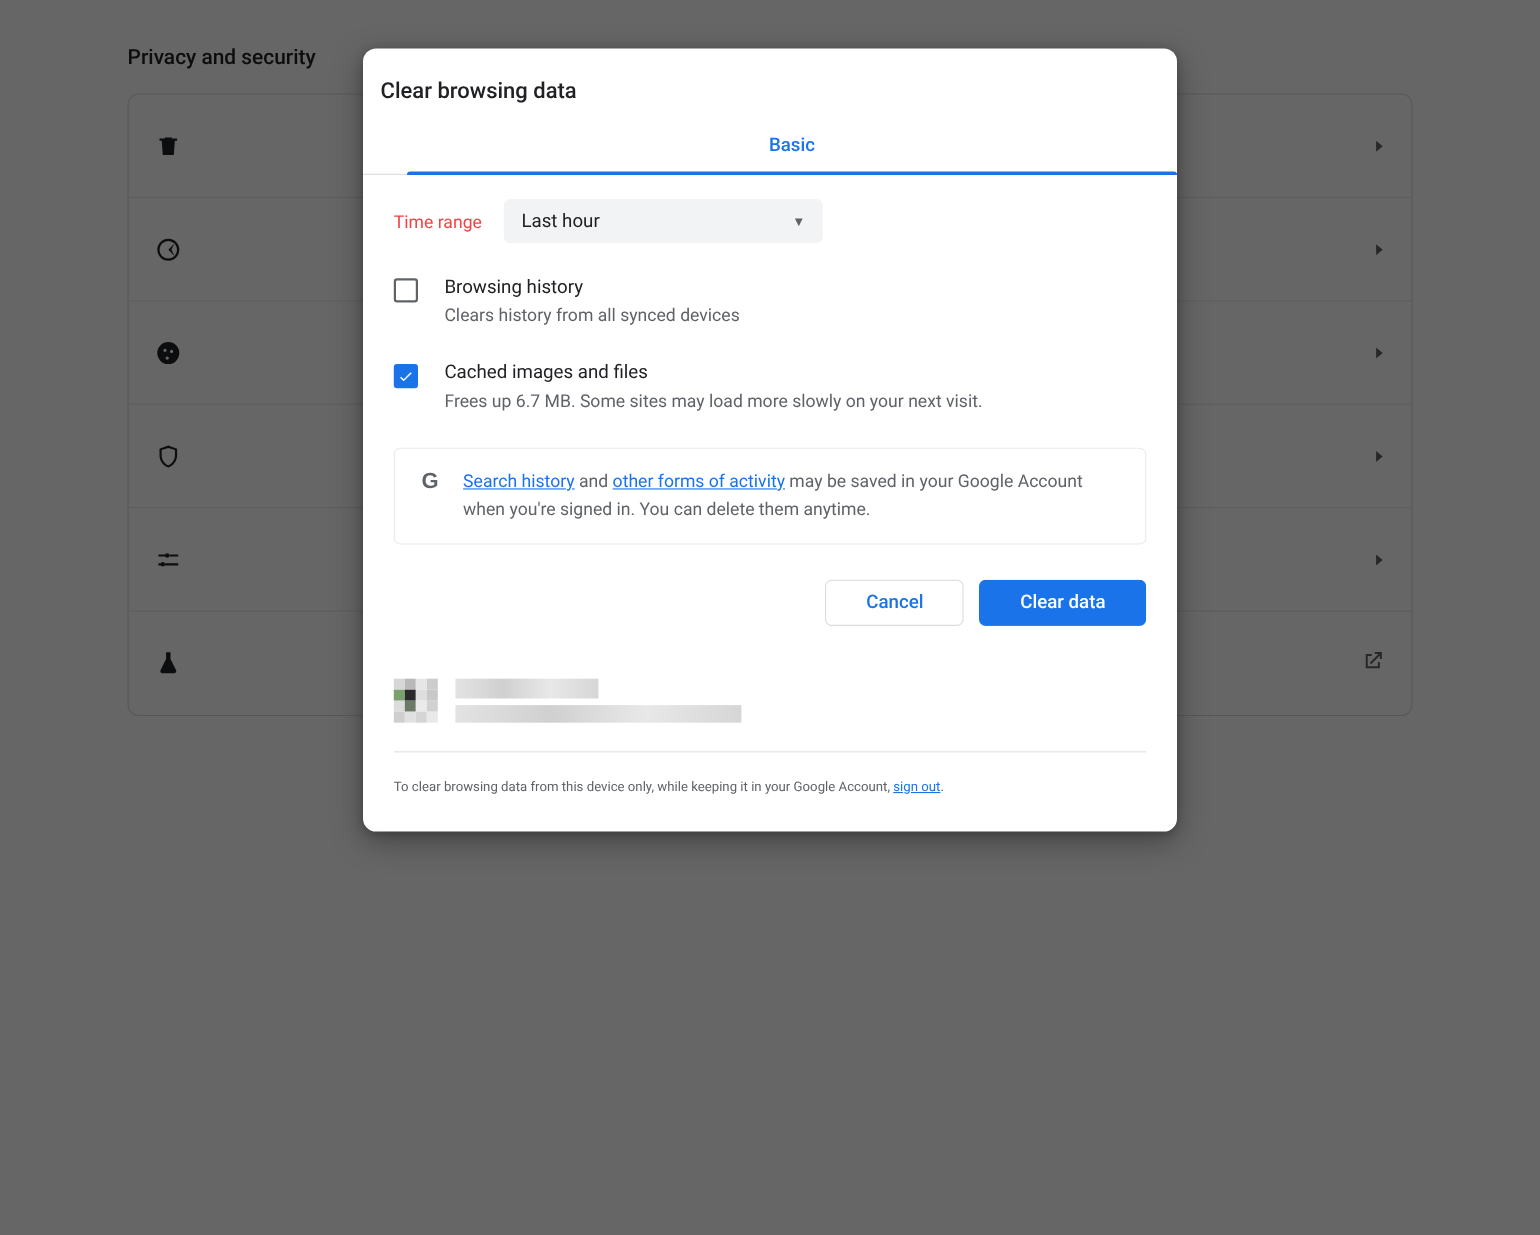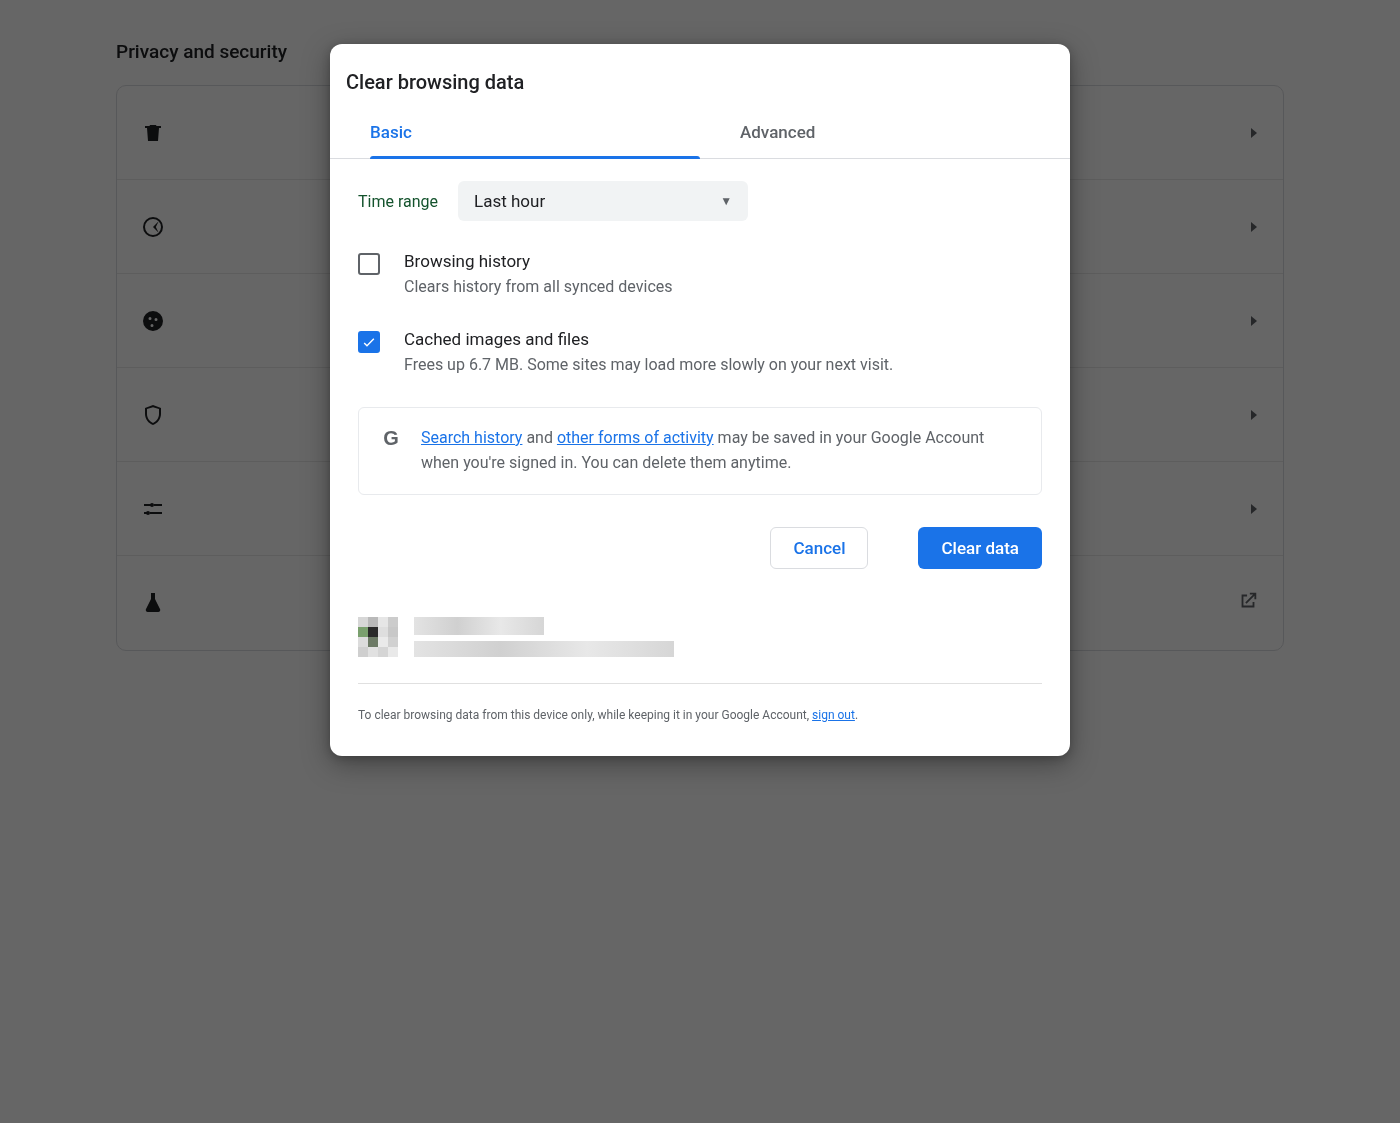--- a/index.html
+++ b/index.html
@@ -73,20 +73,21 @@
       font-weight: 500;
       color: #202124;
       padding: 26px 16px 14px;
     }
     .tabs {
       display: flex;
       border-bottom: 1px solid #dadce0;
     }
     .tab {
       flex: 1;
+      text-align: center;
       padding: 14px 0 16px;
       font-size: 17px;
       font-weight: 500;
       color: #5f6368;
       cursor: pointer;
       position: relative;
       margin-left: 40px;
     }
     .tab.active {
       color: #1a73e8;
@@ -103,21 +104,21 @@
       padding: 22px 28px 8px;
     }
     .time-row {
       display: flex;
       align-items: center;
       gap: 20px;
       margin-bottom: 30px;
     }
     .time-label {
       font-size: 16px;
-      color: #14532d;
+      color: #ef4444;
     }
     .select {
       display: flex;
       align-items: center;
       justify-content: space-between;
       background: #f1f3f4;
       border-radius: 6px;
       padding: 10px 16px;
       width: 290px;
       font-size: 17px;
@@ -187,34 +188,33 @@
 
     .actions {
       display: flex;
       justify-content: flex-end;
       gap: 14px;
       padding: 0 28px 28px;
     }
     .btn {
       font-size: 17px;
       font-weight: 500;
-      padding: 10px 22px;
+      padding: 10px 36px;
       border-radius: 6px;
       cursor: pointer;
       border: 1px solid transparent;
     }
     .btn-secondary {
       background: #fff;
       color: #1a73e8;
       border-color: #dadce0;
     }
     .btn-primary {
       background: #1a73e8;
       color: #fff;
-      margin-left: 36px;
     }
 
     .account-section {
       padding: 20px 28px 8px;
       display: flex;
       align-items: center;
       gap: 16px;
     }
     .pix-avatar {
       width: 40px; height: 40px;
@@ -317,21 +317,20 @@
   </div>
 </div>
 
 <div class="backdrop"></div>
 
 <div class="dialog">
   <div class="dialog-title">Clear browsing data</div>
 
   <div class="tabs">
     <div class="tab active">Basic</div>
-    <div class="tab">Advanced</div>
   </div>
 
   <div class="dialog-body">
 
     <div class="time-row">
       <span class="time-label">Time range</span>
       <div class="select">
         <span>Last hour</span>
         <span class="caret">▼</span>
       </div>

